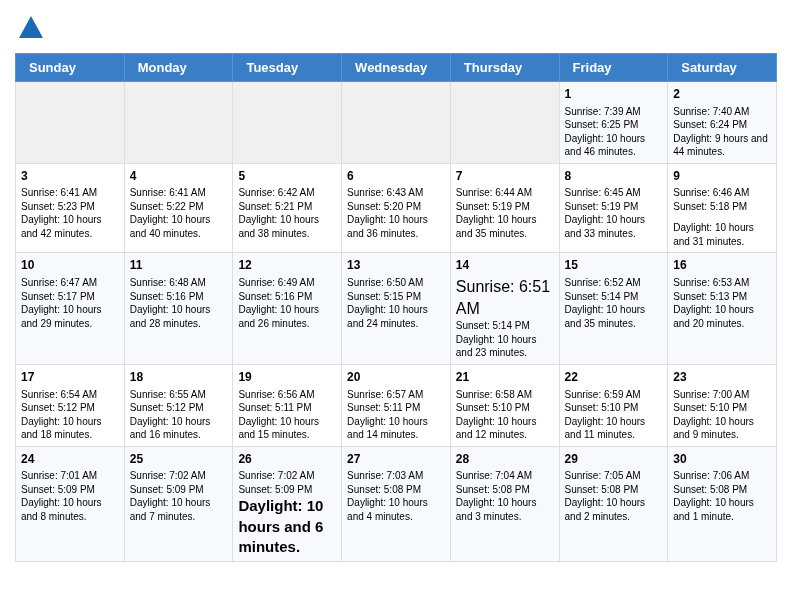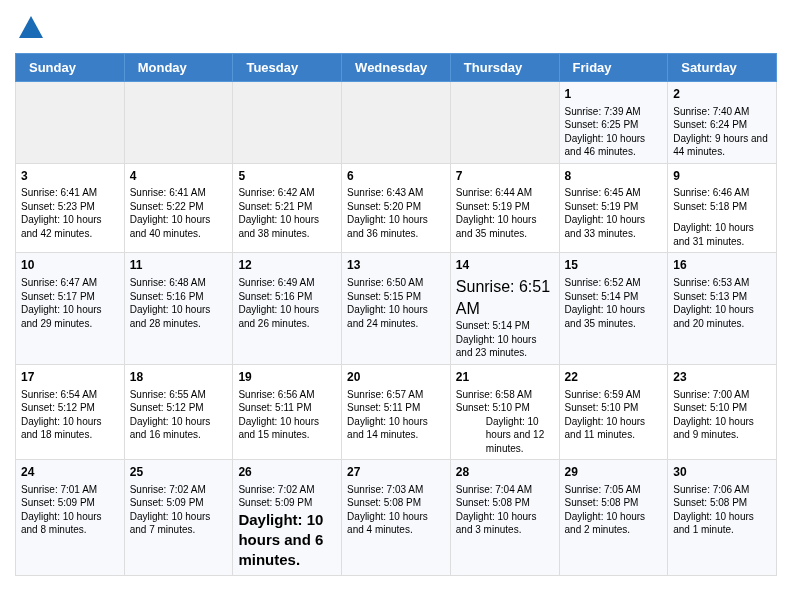--- a/index.html
+++ b/index.html
@@ -251,21 +251,21 @@
         <td>
           <span class="day-num">20</span>
           <span style="display: block; font-size: 10px; line-height: 1.35;">Sunrise: 6:57 AM</span>
           <span style="display: block; font-size: 10px; line-height: 1.35;">Sunset: 5:11 PM</span>
           <span style="display: block; font-size: 10px; line-height: 1.35;">Daylight: 10 hours and 14 minutes.</span>
         </td>
         <td>
           <span class="day-num">21</span>
           <span style="display: block; font-size: 10px; line-height: 1.35;">Sunrise: 6:58 AM</span>
           <span style="display: block; font-size: 10px; line-height: 1.35;">Sunset: 5:10 PM</span>
-          <span style="display: block; font-size: 10px; line-height: 1.35; margin-left: 30px;">Daylight: 10 hours and 12 minutes.</span>
+          <span style="display: block; font-size: 10px; line-height: 1.35;">Daylight: 10 hours and 12 minutes.</span>
         </td>
         <td>
           <span class="day-num">22</span>
           <span style="display: block; font-size: 10px; line-height: 1.35;">Sunrise: 6:59 AM</span>
           <span style="display: block; font-size: 10px; line-height: 1.35;">Sunset: 5:10 PM</span>
           <span style="display: block; font-size: 10px; line-height: 1.35;">Daylight: 10 hours and 11 minutes.</span>
         </td>
         <td>
           <span class="day-num">23</span>
           <span style="display: block; font-size: 10px; line-height: 1.35;">Sunrise: 7:00 AM</span>

